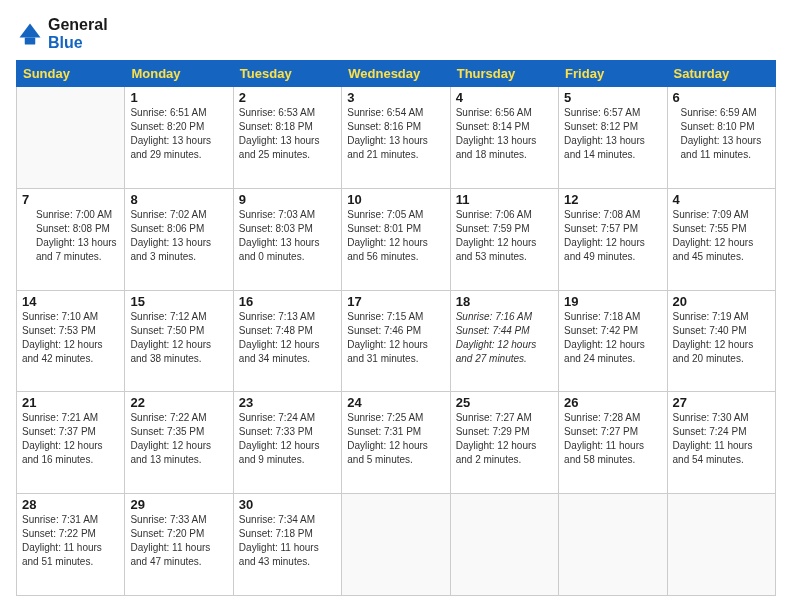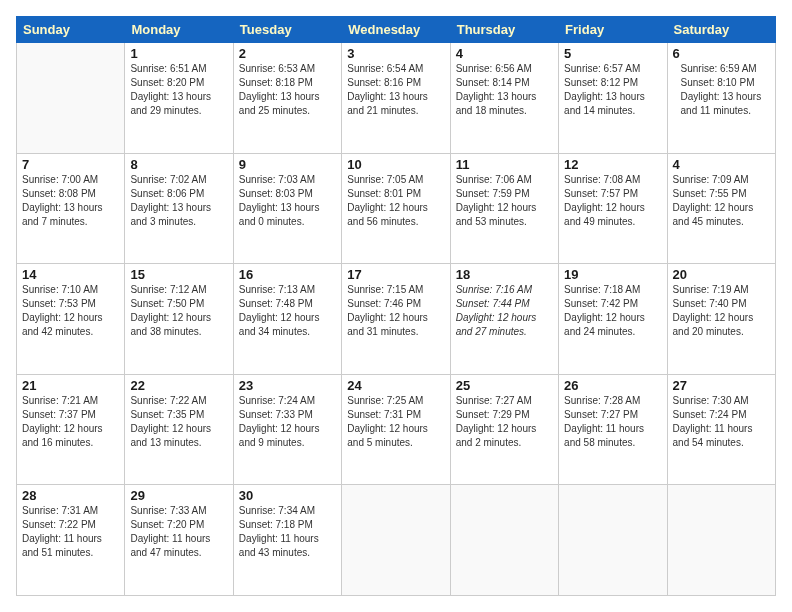--- a/index.html
+++ b/index.html
@@ -46,21 +46,21 @@
     }
     .calendar {
       flex: 1;
       border: 1px solid #ccc;
       border-collapse: collapse;
       width: 100%;
       table-layout: fixed;
     }
     .calendar th {
       background-color: #1565C0;
-      color: #fef9c3;
+      color: #fde047;
       text-align: left;
       padding: 5px 6px;
       font-size: 13px;
       font-weight: bold;
       border: 1px solid #1565C0;
     }
     .calendar td {
       border: 1px solid #ccc;
       vertical-align: top;
       padding: 3px 5px;
@@ -84,20 +84,37 @@
       background: #f9f9f9;
     }
     .last-row td {
       height: 70px;
     }
   </style>
 </head>
 <body>
 
 <div class="page">
+  <div class="header">
+    <div class="logo">
+      <svg class="logo-icon" viewBox="0 0 32 32">
+        <rect x="0" y="0" width="32" height="32" fill="none"></rect>
+        <polygon points="16,4 28,20 4,20" fill="#1565C0"></polygon>
+        <rect x="10" y="20" width="12" height="8" fill="#1565C0" rx="1"></rect>
+      </svg>
+      <div>
+        <div style="font-size:16px;font-weight:bold;color:#1a1a1a;">General</div>
+        <div style="font-size:16px;font-weight:bold;color:#1565C0;">Blue</div>
+      </div>
+    </div>
+    <div class="title-area">
+      <div class="month-title"></div>
+      <div class="location"></div>
+    </div>
+  </div>
 
   <table class="calendar">
     <thead>
       <tr>
       <th>Sunday</th>
           <th>Monday</th>
           <th>Tuesday</th>
           <th>Wednesday</th>
           <th>Thursday</th>
           <th>Friday</th>
@@ -146,21 +163,21 @@
             <span class="day-num">6</span>
             <div class="day-info" style="white-space: pre-line; margin-left: 8px;">Sunrise: 6:59 AM
 Sunset: 8:10 PM
 Daylight: 13 hours
 and 11 minutes.</div>
           </td>
         </tr>
         <tr>
           <td>
             <span class="day-num">7</span>
-            <div class="day-info" style="white-space: pre-line;">Sunrise: 7:00 AM
+            <div class="day-info" style="white-space: pre-line; margin-left: 14px;">Sunrise: 7:00 AM
 Sunset: 8:08 PM
 Daylight: 13 hours
 and 7 minutes.</div>
           </td>
           <td>
             <span class="day-num">8</span>
             <div class="day-info" style="white-space: pre-line;">Sunrise: 7:02 AM
 Sunset: 8:06 PM
 Daylight: 13 hours
 and 3 minutes.</div>

